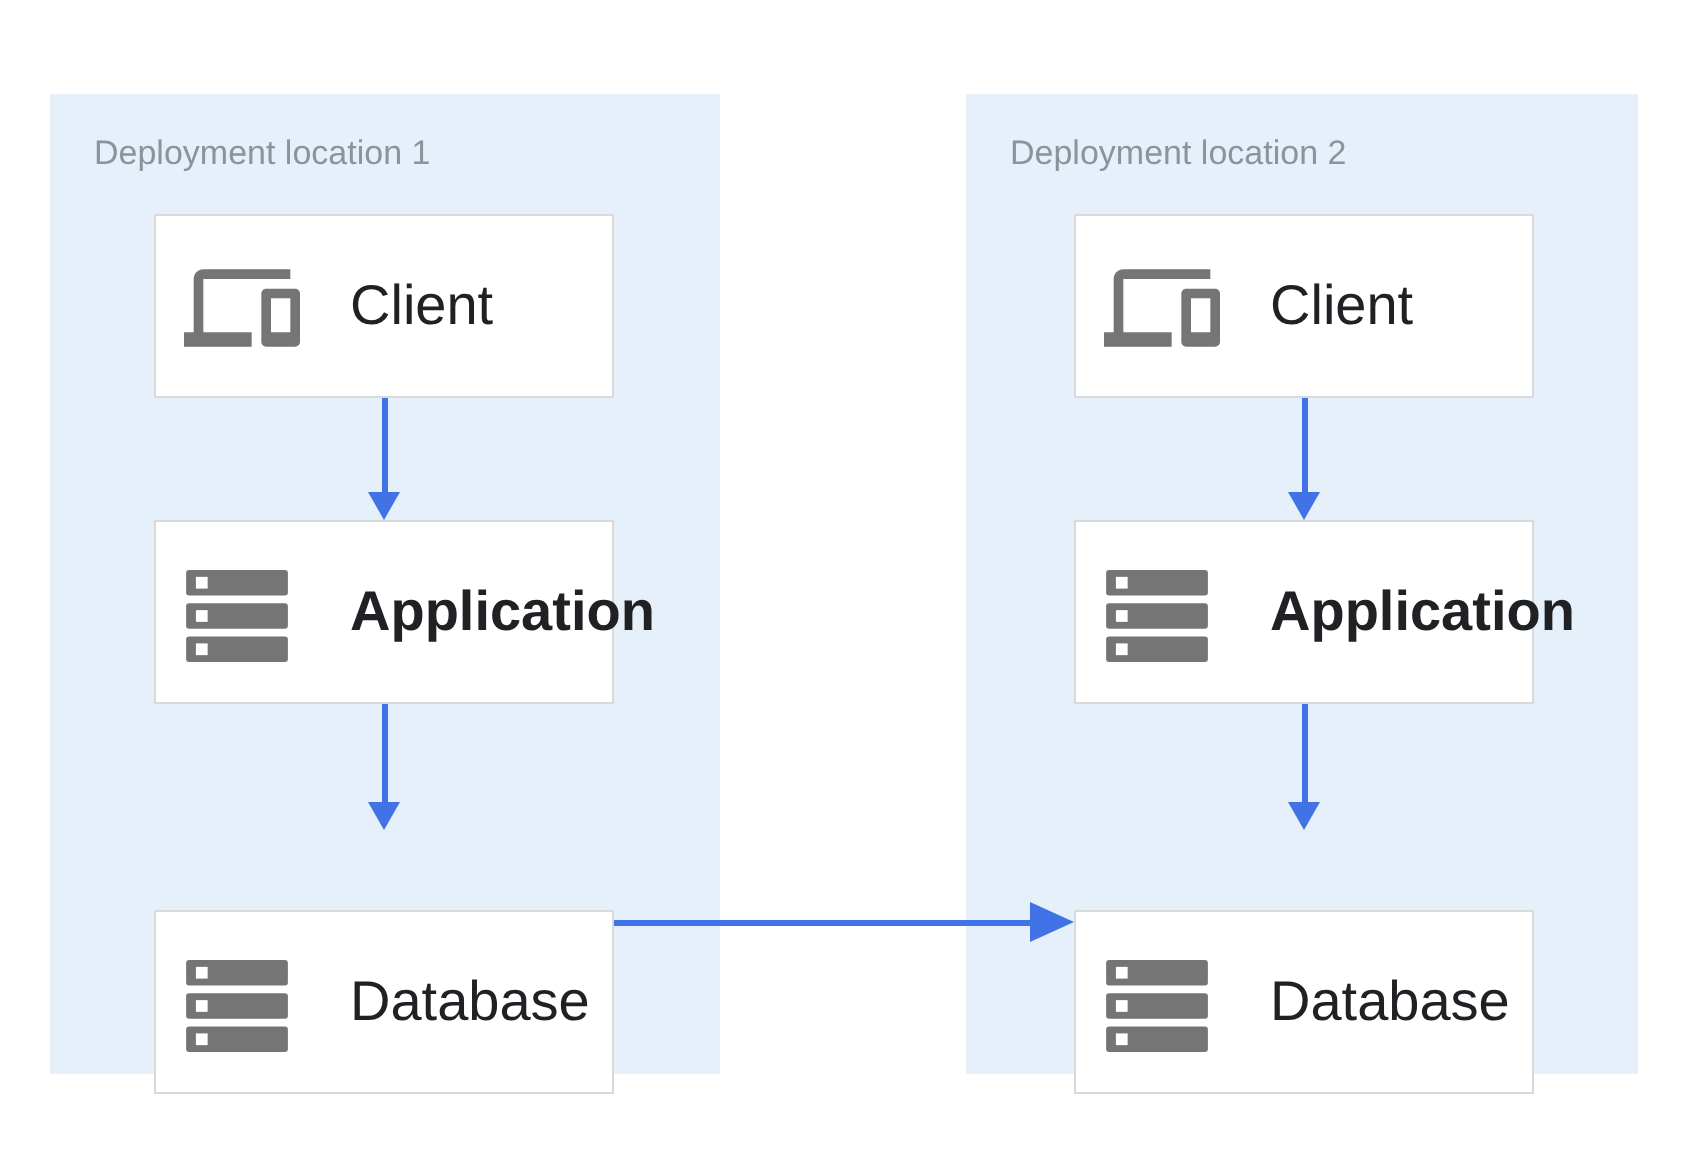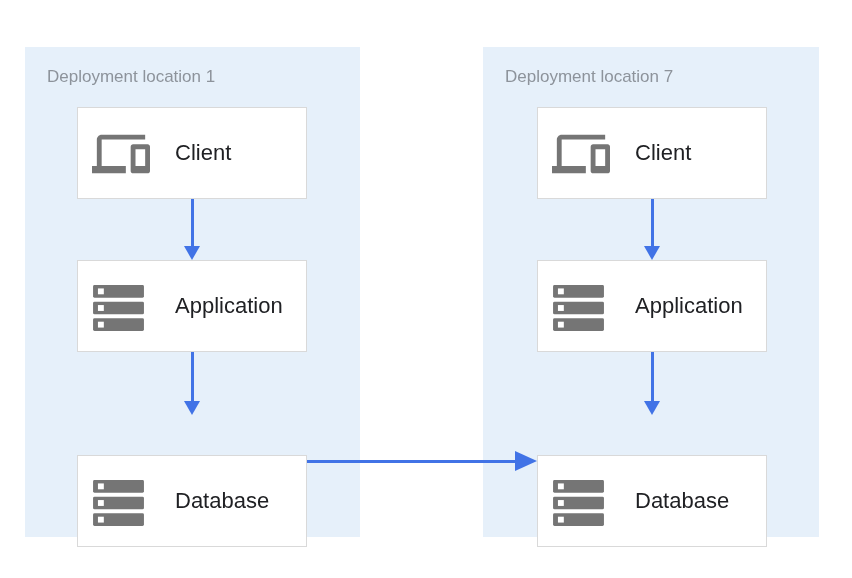--- a/index.html
+++ b/index.html
@@ -43,34 +43,34 @@
   .node {
     position: absolute;
     left: 52px;
     width: 230px;
     height: 92px;
     background: var(--box-bg);
     border: 1px solid var(--box-border);
   }
   .panel-2 .node { left: 54px; }
   .node-client      { top: 60px; }
-  .node-application { top: 213px; }
+  .node-application { top: 213px; font-weight: bold; }
   .node-database    { top: 368px; margin-top: 40px; }
   .node-icon {
     position: absolute;
     color: var(--icon-gray);
   }
   .devices-icon { left: 14px; top: 17px; width: 58px; height: 58px; }
   .server-icon  { left: 15px; top: 24px; width: 51px; height: 46px; }
   .node-label {
     position: absolute;
     left: 97px;
     top: 50%;
     transform: translateY(-50%);
-    font-size: 22px;
+    font-size: 28px;
     color: var(--label-text);
     white-space: nowrap;
   }
   
   .varrow-line {
     position: absolute;
     width: 3px;
     background: var(--arrow-blue);
   }
   .varrow-head {
@@ -147,21 +147,21 @@
         <rect x="0" y="34" width="52" height="13" rx="1.5" fill="currentColor"></rect>
         <rect x="5" y="3.5" width="6" height="6" fill="#ffffff"></rect>
         <rect x="5" y="20.5" width="6" height="6" fill="#ffffff"></rect>
         <rect x="5" y="37.5" width="6" height="6" fill="#ffffff"></rect>
       </svg>
       <span class="node-label">Database</span>
     </div>
   </section>
 
   <section class="panel panel-2">
-    <div class="panel-title">Deployment location 7</div>
+    <div class="panel-title">Deployment location 2</div>
 
     <div class="node node-client">
       <svg class="node-icon devices-icon" viewBox="0 0 24 24" fill="currentColor" aria-hidden="true">
         <path d="M4 6h18V4H4c-1.1 0-2 .9-2 2v11H0v3h14v-3H4V6zm19 2h-6c-.55 0-1 .45-1 1v10c0 .55.45 1 1 1h6c.55 0 1-.45 1-1V9c0-.55-.45-1-1-1zm-1 9h-4v-7h4v7z"></path>
       </svg>
       <span class="node-label">Client</span>
     </div>
 
     <div class="varrow-line varrow-a-line"></div>
     <div class="varrow-head varrow-a-head"></div>

